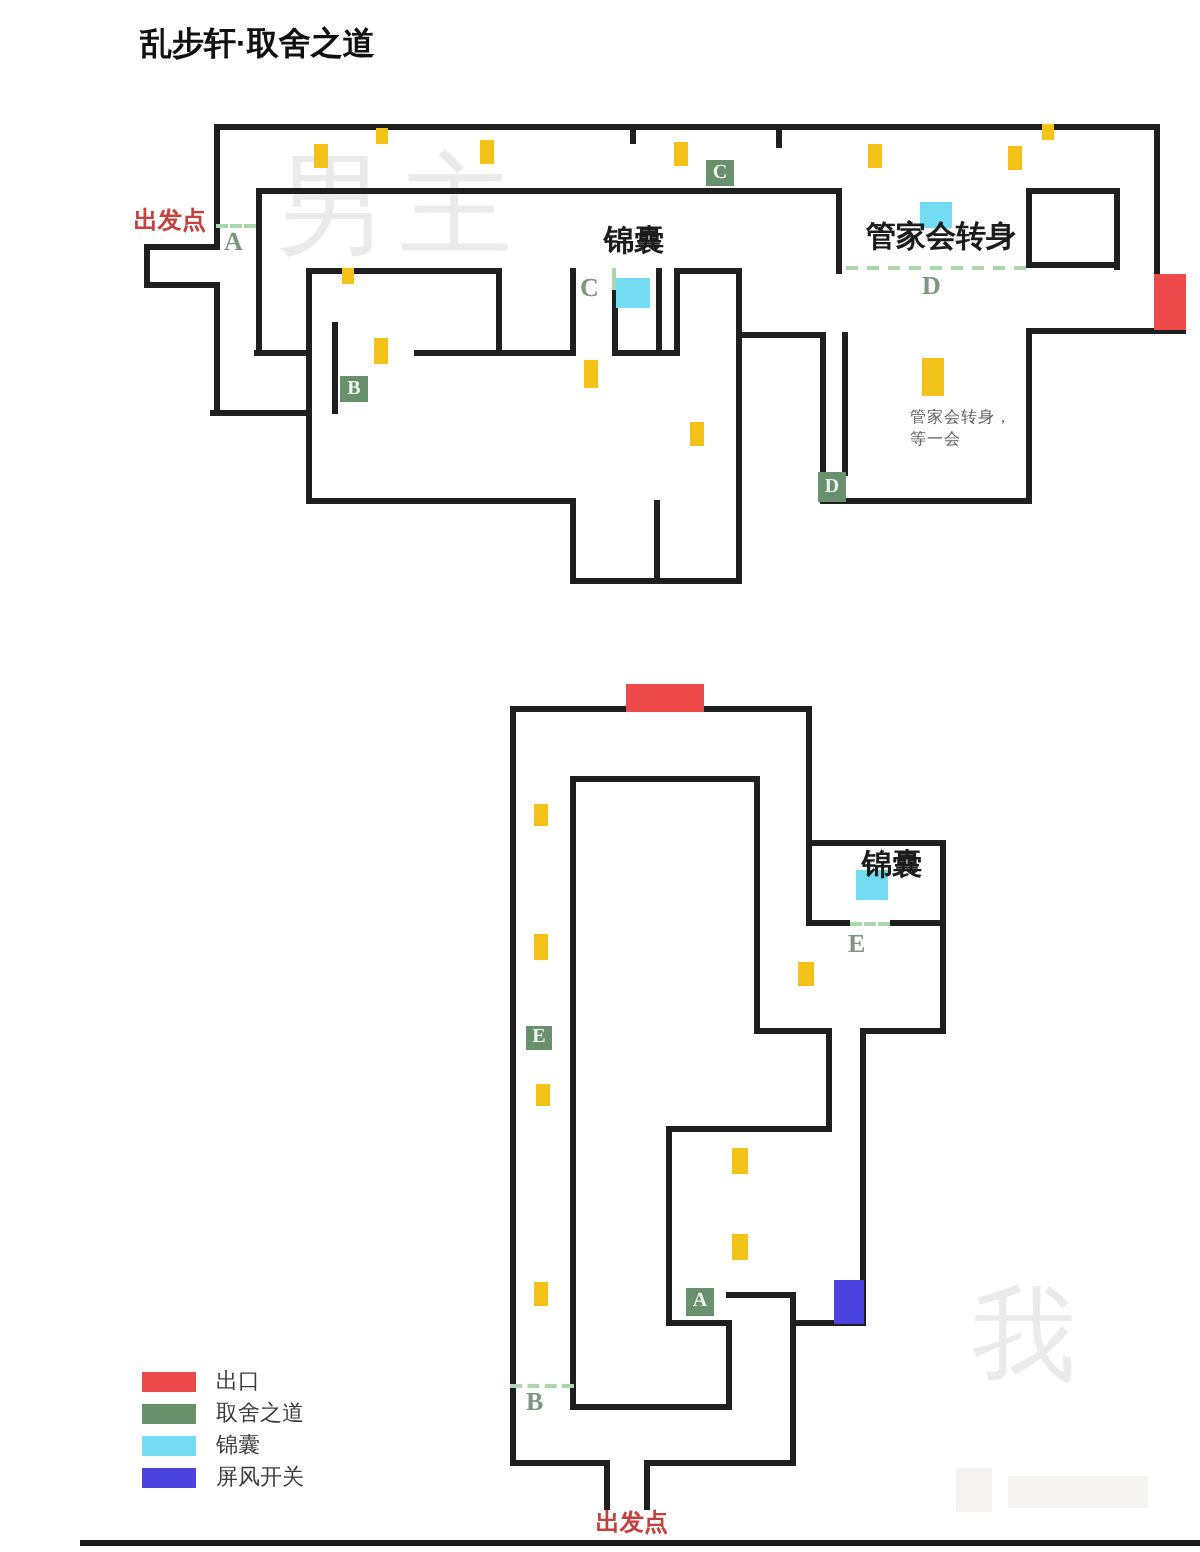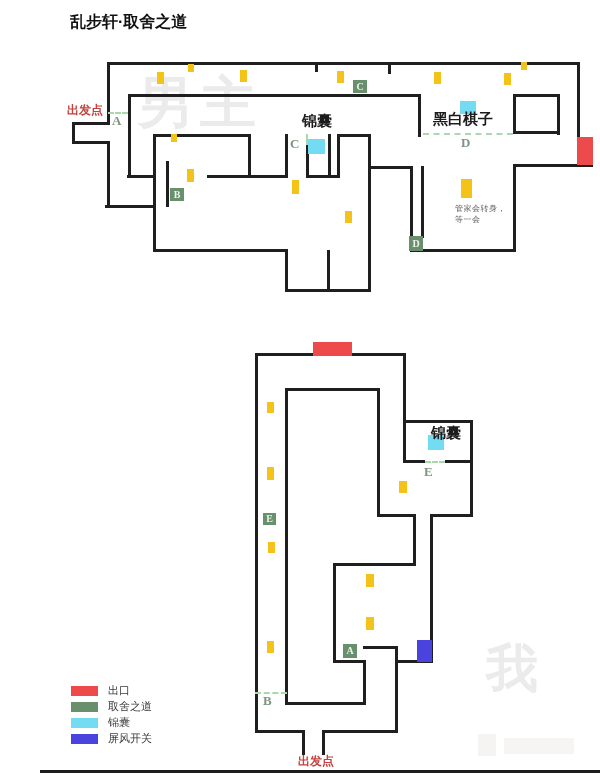--- a/index.html
+++ b/index.html
@@ -10,21 +10,21 @@
   .dash-h{position:absolute;border-top:2px dashed #a9d8ac;}
   .dash-v{position:absolute;border-left:2px dashed #a9d8ac;}
   .marker{position:absolute;}
   .marker.screen{display:flex;align-items:center;justify-content:center;
     font-family:"Liberation Serif",serif;font-weight:bold;color:#eef3ee;font-size:10px;line-height:1;}
   .lbl{position:absolute;white-space:nowrap;line-height:1.1;}
   .lbl.red{color:#c4413d;font-weight:bold;font-size:12px;}
   .lbl.bold-black{color:#1c1c1c;font-weight:bold;font-size:15px;}
   .lbl.letter{color:#7e957f;font-family:"Liberation Serif",serif;font-weight:bold;font-size:13px;}
   .lbl.note{color:#5d5d5d;font-size:8px;letter-spacing:0.5px;}
-  .lbl.watermark{color:#ebebeb;font-weight:bold;letter-spacing:6px;}
+  .lbl.watermark{color:#ebebeb;font-weight:normal;letter-spacing:6px;}
   #title{position:absolute;left:30px;top:12px;font-size:16px;font-weight:bold;color:#111;}
   #legend{position:absolute;left:0;top:0;width:100%;height:100%;}
   .legend-row{position:absolute;display:flex;align-items:center;}
   .legend-swatch{width:27px;height:10px;margin-right:10px;flex:none;}
   .legend-label{font-size:11px;color:#3a3a3a;}
   #bottom-line{position:absolute;left:0;top:770px;width:600px;height:3px;background:#1c1c1c;}
   #faint-watermark{position:absolute;left:438px;top:730px;width:150px;height:32px;
     border-radius:5px;
     background:
       linear-gradient(#f6f4f3,#f6f4f3) 0 4px/18px 22px no-repeat,
@@ -98,21 +98,21 @@
         <div class="marker patrol" style="left: 464px; top: 73px; width: 7px; height: 12px; background: rgb(244, 195, 25);"></div>
         <div class="marker patrol" style="left: 131px; top: 134px; width: 6px; height: 8px; background: rgb(244, 195, 25);"></div>
         <div class="marker patrol" style="left: 147px; top: 169px; width: 7px; height: 13px; background: rgb(244, 195, 25);"></div>
         <div class="marker patrol" style="left: 252px; top: 180px; width: 7px; height: 14px; background: rgb(244, 195, 25);"></div>
         <div class="marker patrol" style="left: 305px; top: 211px; width: 7px; height: 12px; background: rgb(244, 195, 25);"></div>
         <div class="marker patrol" style="left: 421px; top: 179px; width: 11px; height: 19px; background: rgb(244, 195, 25);"></div>
         <div class="lbl red" style="left: 27px; top: 104px;">出发点</div>
         <div class="lbl letter" style="left: 72px; top: 114px;">A</div>
         <div class="lbl bold-black" style="left: 262px; top: 113px;">锦囊</div>
         <div class="lbl letter" style="left: 250px; top: 137px;">C</div>
-        <div class="lbl bold-black" style="left: 393px; top: 111px;">黑白棋子</div>
+        <div class="lbl bold-black" style="left: 393px; top: 111px;">管家会转身</div>
         <div class="lbl letter" style="left: 421px; top: 136px;">D</div>
         <div class="lbl note" style="left: 415px; top: 205px;">管家会转身，</div>
         <div class="lbl note" style="left: 415px; top: 216px;">等一会</div>
       </div>
       <div class="map-group">
         <div class="lbl watermark" style="left: 446px; top: 640px; font-size: 52px;">我</div>
         <div class="wall" style="left: 215px; top: 353px; width: 150px; height: 3px;"></div>
         <div class="wall" style="left: 215px; top: 353px; width: 3px; height: 379px;"></div>
         <div class="wall" style="left: 363px; top: 353px; width: 3px; height: 70px;"></div>
         <div class="wall" style="left: 363px; top: 420px; width: 70px; height: 3px;"></div>

